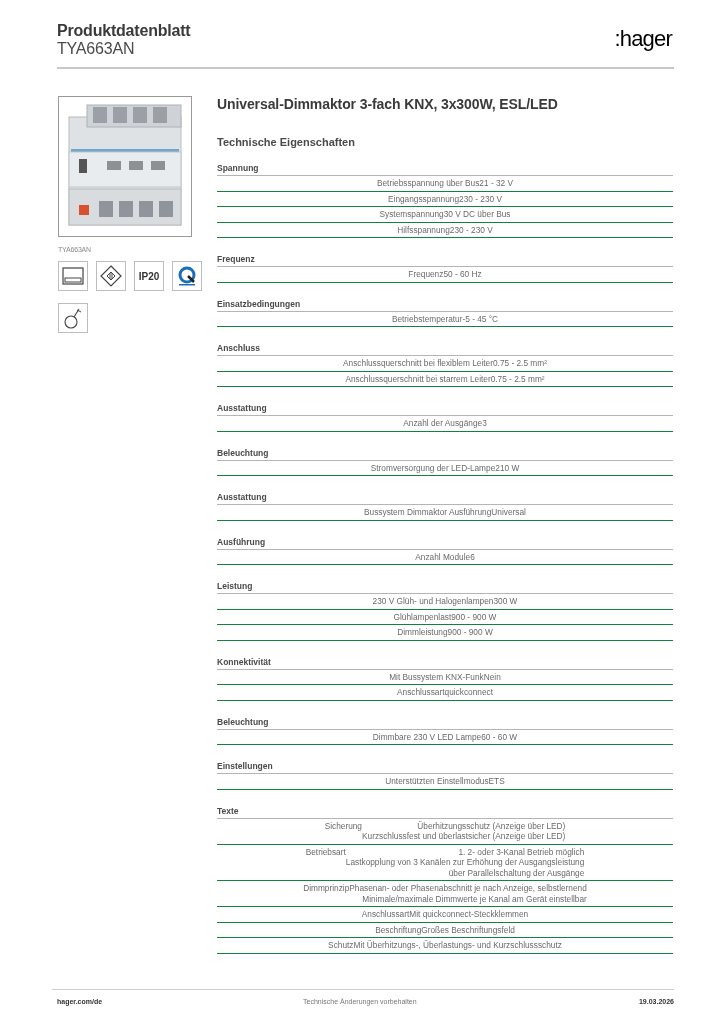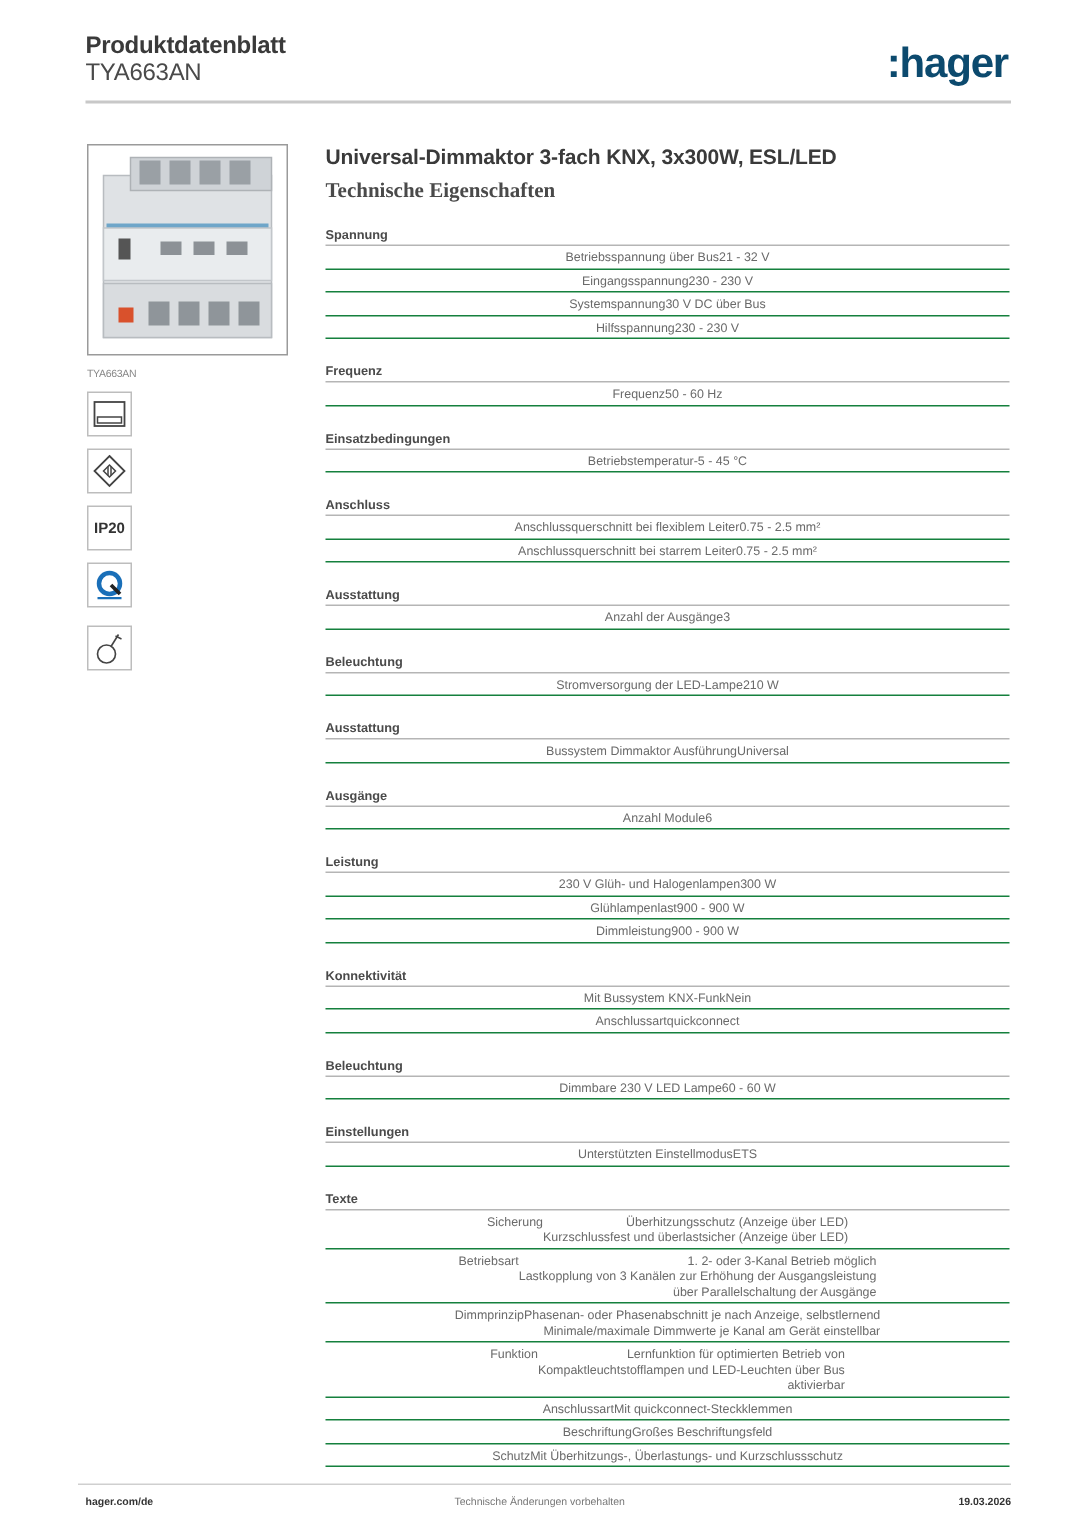--- a/index.html
+++ b/index.html
@@ -4,40 +4,40 @@
   <style>
     html, body { margin: 0; padding: 0; background: #ffffff; }
     body {
       width: 724px; height: 1024px; position: relative; overflow: hidden;
       font-family: "Liberation Sans", sans-serif; color: #555;
     }
     .header { position: absolute; left: 57px; top: 22px; width: 617px; }
     .doc-title { font-size: 16px; font-weight: bold; color: #3a3a3a; line-height: 18px; letter-spacing: -0.2px; }
     .doc-sub { font-size: 16px; color: #4a4a4a; line-height: 18px; letter-spacing: -0.2px; }
     .logo {
-      position: absolute; right: 2px; top: 4px; font-size: 28px; font-weight: bold;
-      color: #0c4a6e; letter-spacing: -0.8px;
+      position: absolute; right: 2px; top: 4px; font-size: 22px; font-weight: normal;
+      color: #000000; letter-spacing: -0.8px;
     }
     .header-rule { position: absolute; left: 57px; top: 67px; width: 617px; height: 2px; background: #c8c8c8; }
 
     .left { position: absolute; left: 58px; top: 96px; width: 150px; }
     .product-img {
       width: 132px; height: 139px; border: 1px solid #9a9a9a; position: relative; background: #fff;
     }
     .product-caption { font-size: 7px; color: #888; margin-top: 9px; letter-spacing: -0.2px; }
-    .icons { margin-top: 8px; display: flex; flex-wrap: wrap; gap: 8px; width: 150px; flex-direction: column; }
+    .icons { margin-top: 8px; display: flex; flex-wrap: wrap; gap: 8px; width: 150px; }
     .icon-box {
       width: 28px; height: 28px; border: 1px solid #bdbdbd; display: flex; align-items: center; justify-content: center;
       font-size: 10px; font-weight: bold; color: #333; box-sizing: border-box; width: 30px; height: 30px;
     }
     .icons .row2 { margin-top: 4px; }
 
     .main { position: absolute; left: 217px; top: 96px; width: 456px; }
     .product-name { font-size: 14px; font-weight: bold; color: #3a3a3a; letter-spacing: -0.1px; }
-    .tech-title { font-size: 14px; font-weight: bold; color: #4a4a4a; margin-top: 8px; font-family: Liberation Serif, serif; }
+    .tech-title { font-size: 11px; font-weight: bold; color: #4a4a4a; margin-top: 24px; }
     .section { margin-top: 16px; }
     .section.first { margin-top: 15px; }
     .section-title {
       font-size: 8.5px; font-weight: bold; color: #4a4a4a; padding-bottom: 2px;
       border-bottom: 1px solid #b5b5b5;
     }
     .row {
       display: flex; justify-content: center; font-size: 8.3px; color: #6a6a6a;
       border-bottom: 1px solid #15803d; padding: 2px 0 2px 0; line-height: 10.5px;
     }
@@ -208,21 +208,21 @@
       <div class="section">
         <div class="section-title">Ausstattung</div>
         <div class="row">
           <span class="lbl">Bussystem Dimmaktor Ausführung</span>
           <span class="val">
             <div>Universal</div>
           </span>
         </div>
       </div>
       <div class="section">
-        <div class="section-title">Ausgänge</div>
+        <div class="section-title">Ausführung</div>
         <div class="row">
           <span class="lbl">Anzahl Module</span>
           <span class="val">
             <div>6</div>
           </span>
         </div>
       </div>
       <div class="section">
         <div class="section-title">Leistung</div>
         <div class="row">
@@ -292,28 +292,20 @@
             <div>1. 2- oder 3-Kanal Betrieb möglich</div>
             <div>Lastkopplung von 3 Kanälen zur Erhöhung der Ausgangsleistung</div>
             <div>über Parallelschaltung der Ausgänge</div>
           </span>
         </div>
         <div class="row multi">
           <span class="lbl">Dimmprinzip</span>
           <span class="val">
             <div>Phasenan- oder Phasenabschnitt je nach Anzeige, selbstlernend</div>
             <div>Minimale/maximale Dimmwerte je Kanal am Gerät einstellbar</div>
-          </span>
-        </div>
-        <div class="row multi">
-          <span class="lbl">Funktion</span>
-          <span class="val">
-            <div>Lernfunktion für optimierten Betrieb von</div>
-            <div>Kompaktleuchtstofflampen und LED-Leuchten über Bus</div>
-            <div>aktivierbar</div>
           </span>
         </div>
         <div class="row">
           <span class="lbl">Anschlussart</span>
           <span class="val">
             <div>Mit quickconnect-Steckklemmen</div>
           </span>
         </div>
         <div class="row">
           <span class="lbl">Beschriftung</span>

